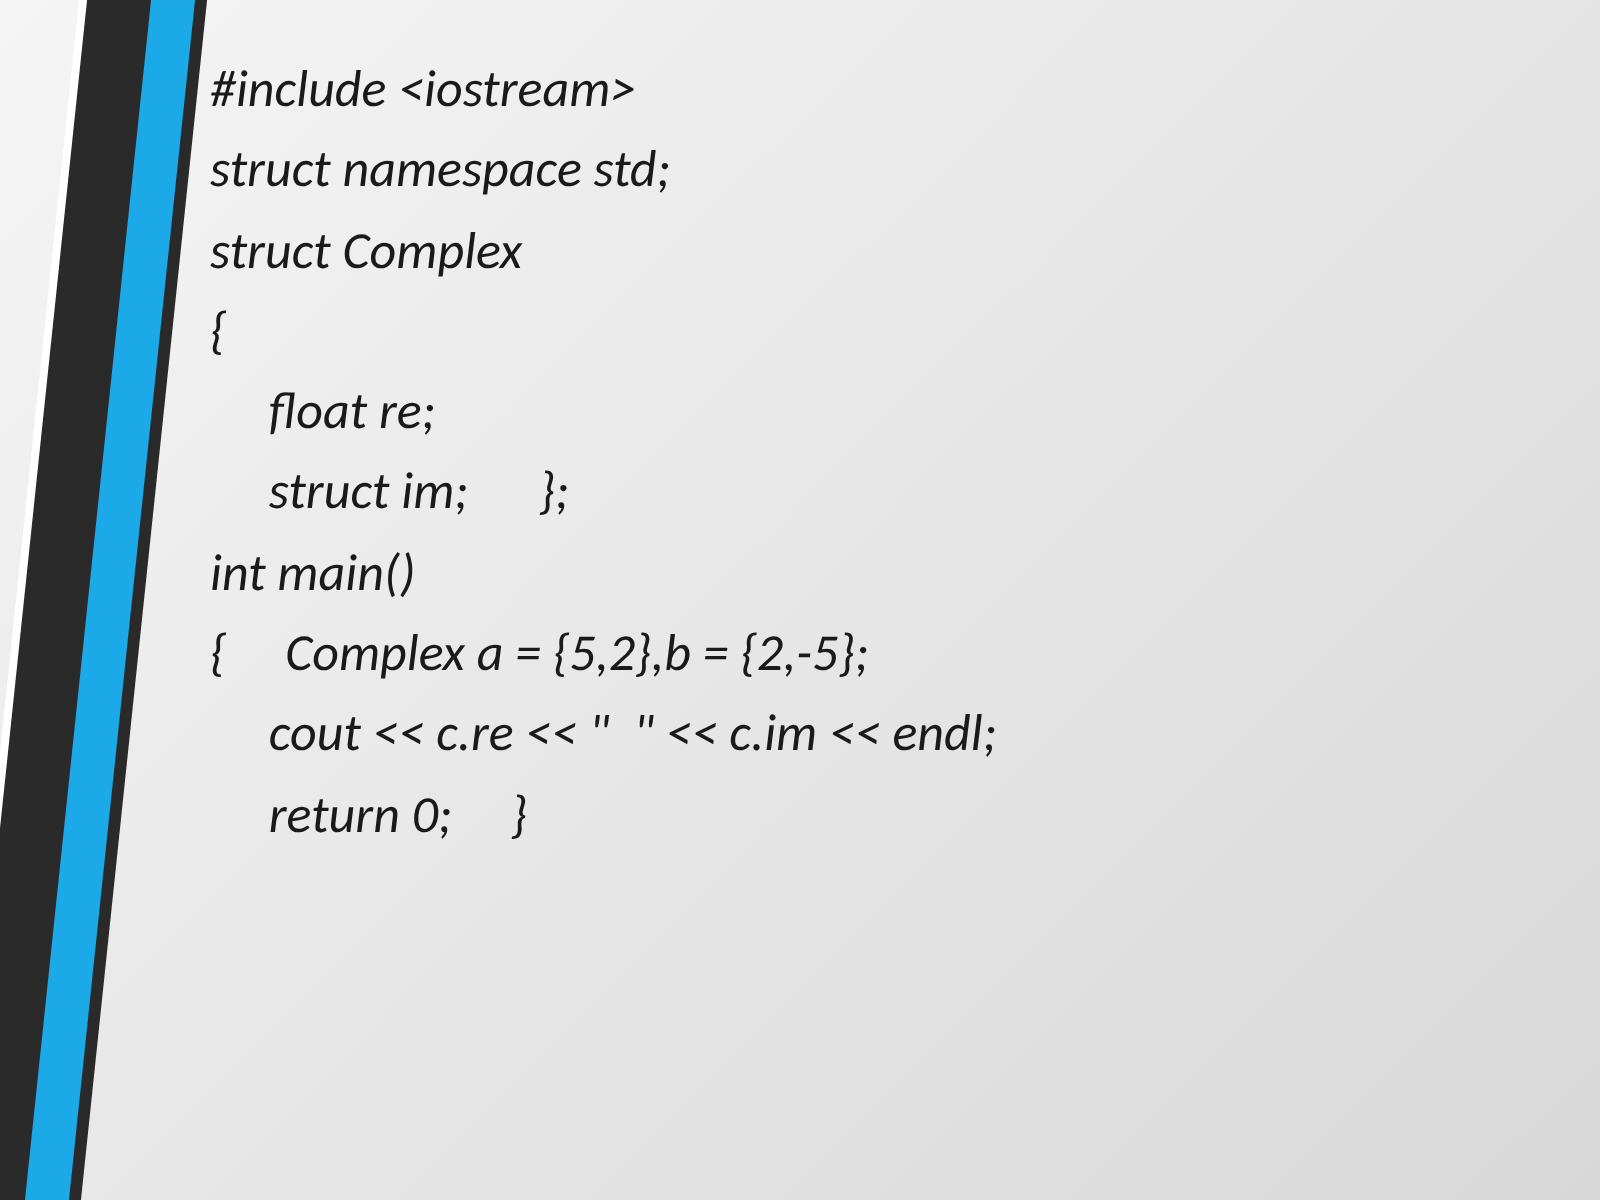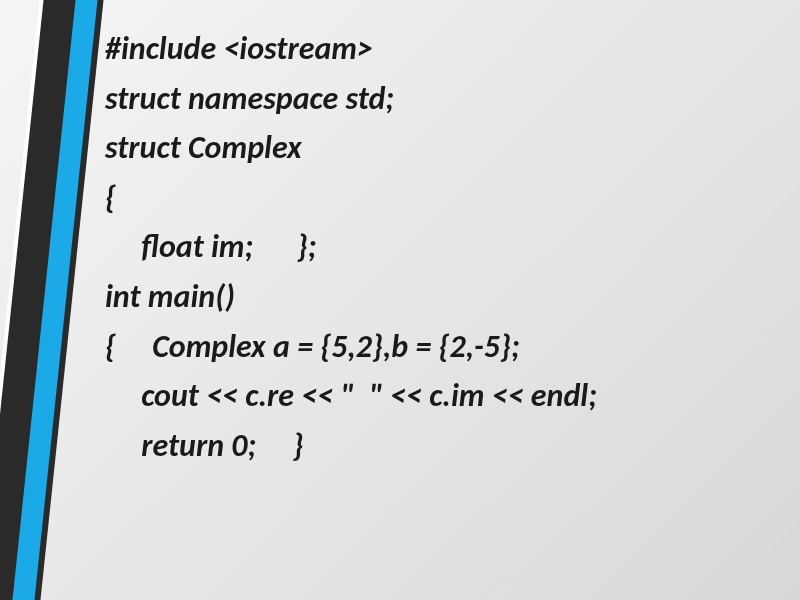--- a/index.html
+++ b/index.html
@@ -57,41 +57,42 @@
       width: 6px;
       height: 640px;
       background: #2a2a2a;
       transform: skewX(-6deg);
     }
     .code-area {
       position: absolute;
       top: 24px;
       left: 105px;
       color: #1a1a1a;
-      font-size: 32px;
+      font-size: 26px;
       line-height: 1.55;
-      font-weight: 700;
+      font-weight: 400;
     }
     .code-line {
       white-space: pre;
     }
   </style>
 </head>
 <body>
 
 <div class="stripe-container">
   <div class="stripe-white"></div>
   <div class="stripe-black"></div>
   <div class="stripe-blue"></div>
   <div class="stripe-black-thin"></div>
 </div>
 
 <div class="code-area">
   <div class="code-line">#include &lt;iostream&gt;</div>
   <div class="code-line">struct namespace std;</div>
   <div class="code-line">struct Complex</div>
   <div class="code-line">{</div>
-  <div class="code-line">     float im;      };</div>
+  <div class="code-line">     float re;</div>
+  <div class="code-line">     struct im;      };</div>
   <div class="code-line">int main()</div>
   <div class="code-line">{     Complex a = {5,2},b = {2,-5};</div>
   <div class="code-line">     cout &lt;&lt; c.re &lt;&lt; "  " &lt;&lt; c.im &lt;&lt; endl;</div>
   <div class="code-line">     return 0;     }</div>
 </div>
 
 </body></html>

